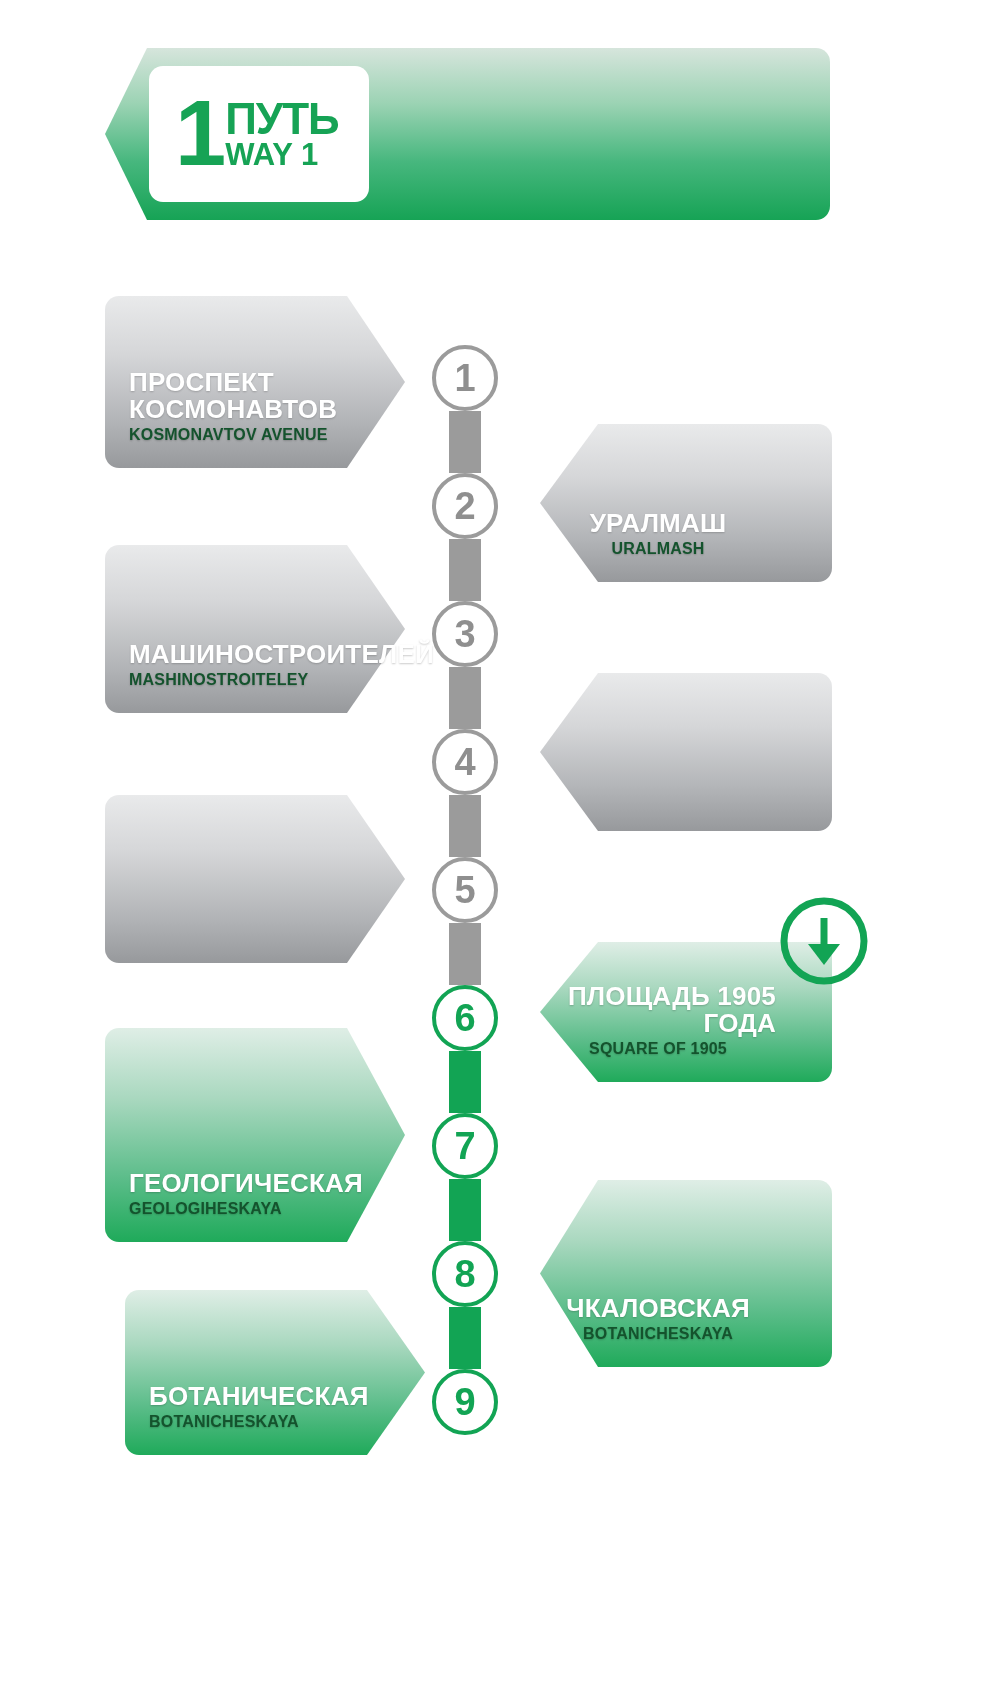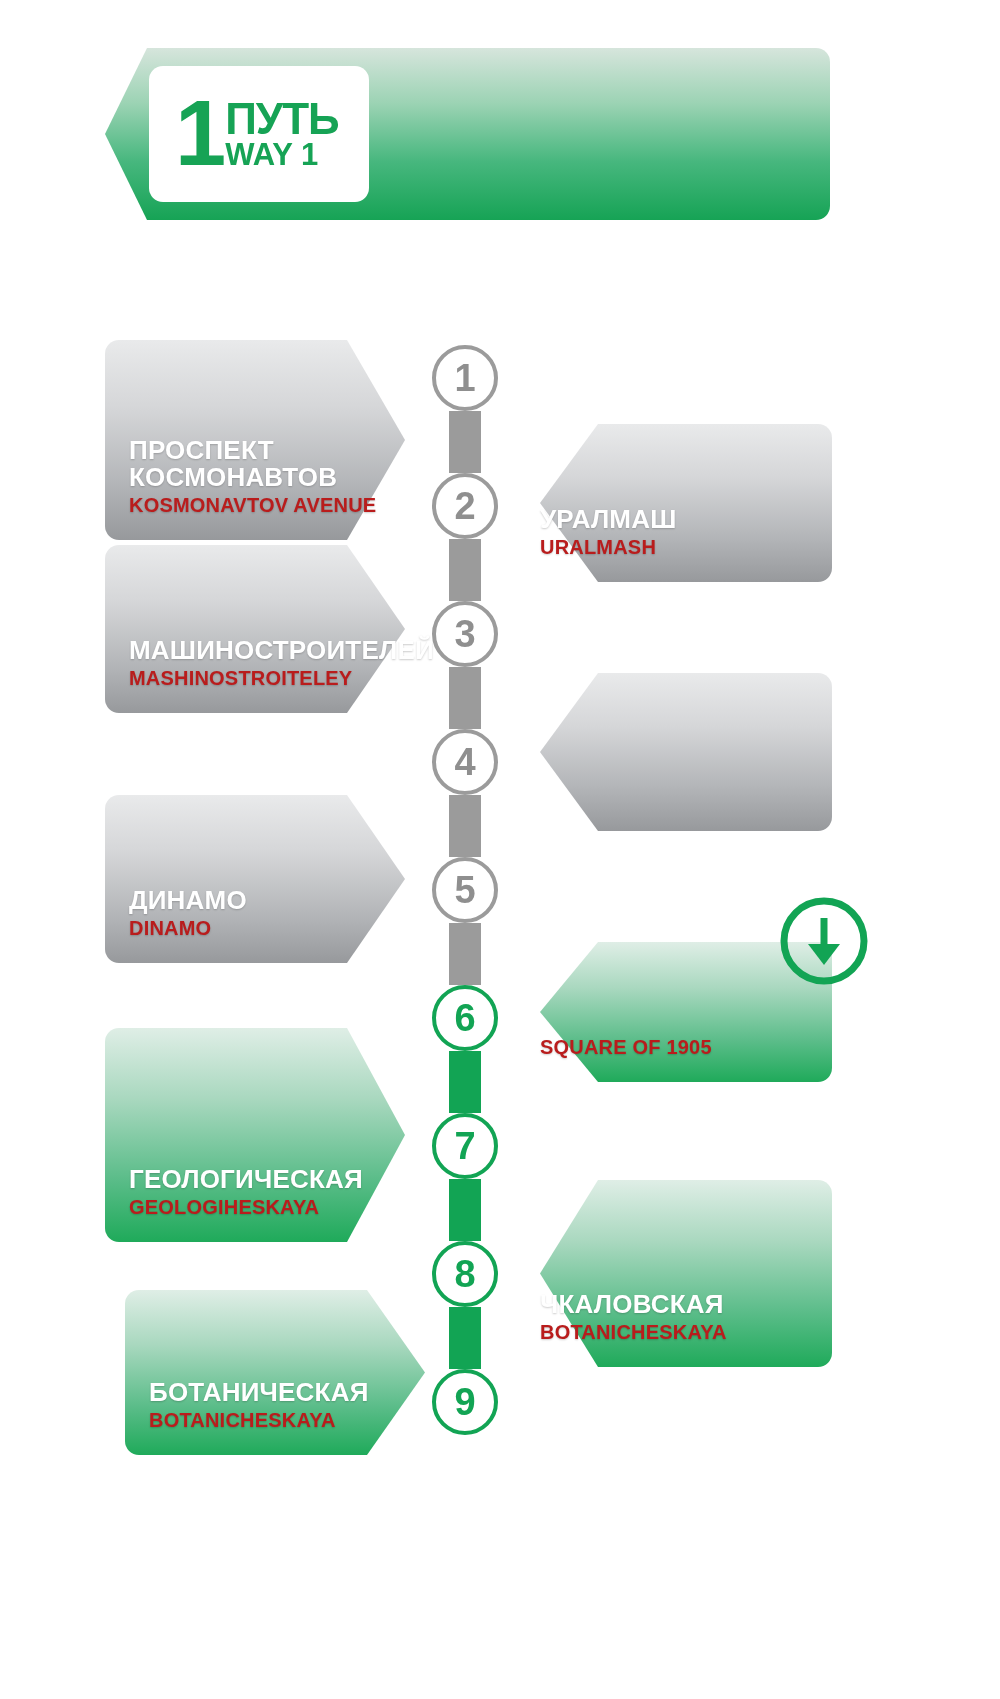--- a/index.html
+++ b/index.html
@@ -65,27 +65,27 @@
   }
   .station.right .inner{
     -webkit-clip-path:polygon(58px 0,100% 0,100% 100%,58px 100%,0 50%);
     clip-path:polygon(58px 0,100% 0,100% 100%,58px 100%,0 50%);
   }
   .station .txt{
     position:absolute;left:0;right:0;bottom:24px;
     display:flex;flex-direction:column;
   }
   .station.left .txt{padding-left:24px;align-items:flex-start;text-align:left;}
-  .station.right .txt{padding-right:56px;align-items:flex-start;text-align:right;}
+  .station.right .txt{padding-right:56px;align-items:center;text-align:right;}
   .name-ru{
     color:#ffffff;font-weight:bold;font-size:26px;line-height:1.04;
     letter-spacing:0.2px;text-shadow:0 1px 2px rgba(0,0,0,0.20);
   }
   .name-en{
-    color:#b91c1c;font-weight:bold;font-size:20px;line-height:1.1;
+    color:#14532d;font-weight:bold;font-size:16px;line-height:1.1;
     letter-spacing:0.2px;margin-top:3px;text-shadow:0 1px 2px rgba(0,0,0,0.20);
   }
 
   
   #transfer-arrow{position:absolute;left:779px;top:896px;width:90px;height:90px;}
 </style>
 </head>
 <body>
 
 <div id="header-banner">
@@ -93,21 +93,21 @@
   <div id="way-badge">
     <span class="badge-big-num">1</span>
     <span class="badge-words">
       <span class="badge-line1">ПУТЬ</span>
       <span class="badge-line2">WAY 1</span>
     </span>
   </div>
 </div>
 
 <div id="stations-layer">
-    <div class="station left grey" style="top: 296px; left: 105px; width: 300px; height: 200px; margin-top: 44px;">
+    <div class="station left grey" style="top: 296px; left: 105px; width: 300px; height: 172px;">
       <div class="inner"></div>
       <div class="txt">
         <div class="name-ru">ПРОСПЕКТ КОСМОНАВТОВ</div>
         <div class="name-en">KOSMONAVTOV AVENUE</div>
       </div>
     </div>
     <div class="station right grey" style="top: 424px; left: 540px; width: 292px; height: 158px;">
       <div class="inner"></div>
       <div class="txt">
         <div class="name-ru">УРАЛМАШ</div>
@@ -119,28 +119,25 @@
       <div class="txt">
         <div class="name-ru">МАШИНОСТРОИТЕЛЕЙ</div>
         <div class="name-en">MASHINOSTROITELEY</div>
       </div>
     </div>
     <div class="station right grey" style="top: 673px; left: 540px; width: 292px; height: 158px;">
       <div class="inner"></div>
     </div>
     <div class="station left grey" style="top: 795px; left: 105px; width: 300px; height: 168px;">
       <div class="inner"></div>
-      <div class="txt">
-        <div class="name-ru">ДИНАМО</div>
-        <div class="name-en">DINAMO</div>
-      </div>
     </div>
     <div class="station right green" style="top: 942px; left: 540px; width: 292px; height: 140px;">
       <div class="inner"></div>
       <div class="txt">
+        <div class="name-ru">ПЛОЩАДЬ 1905 ГОДА</div>
         <div class="name-en">SQUARE OF 1905</div>
       </div>
     </div>
     <div class="station left green" style="top: 1028px; left: 105px; width: 300px; height: 214px;">
       <div class="inner"></div>
       <div class="txt">
         <div class="name-ru">ГЕОЛОГИЧЕСКАЯ</div>
         <div class="name-en">GEOLOGIHESKAYA</div>
       </div>
     </div>

